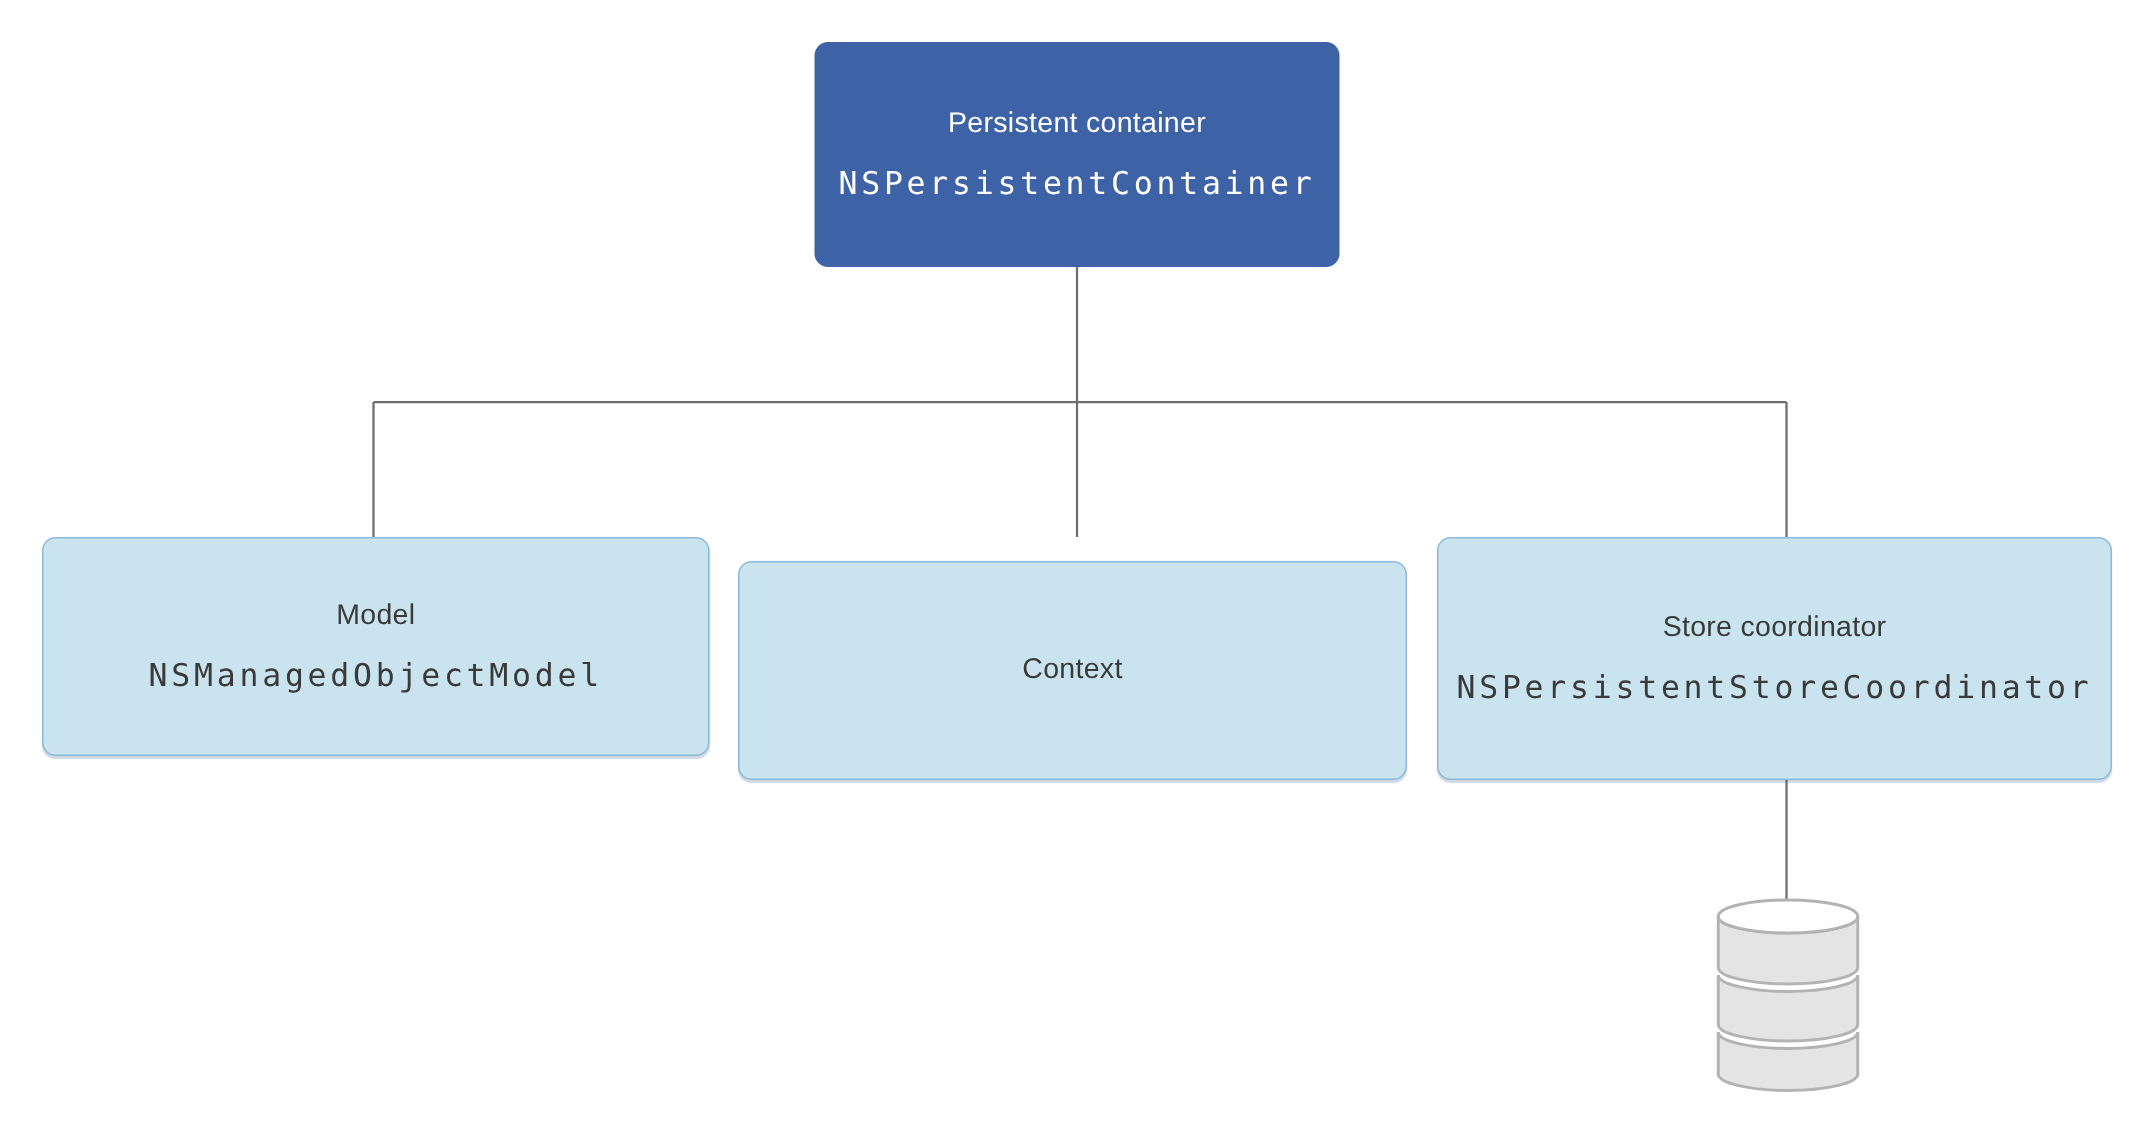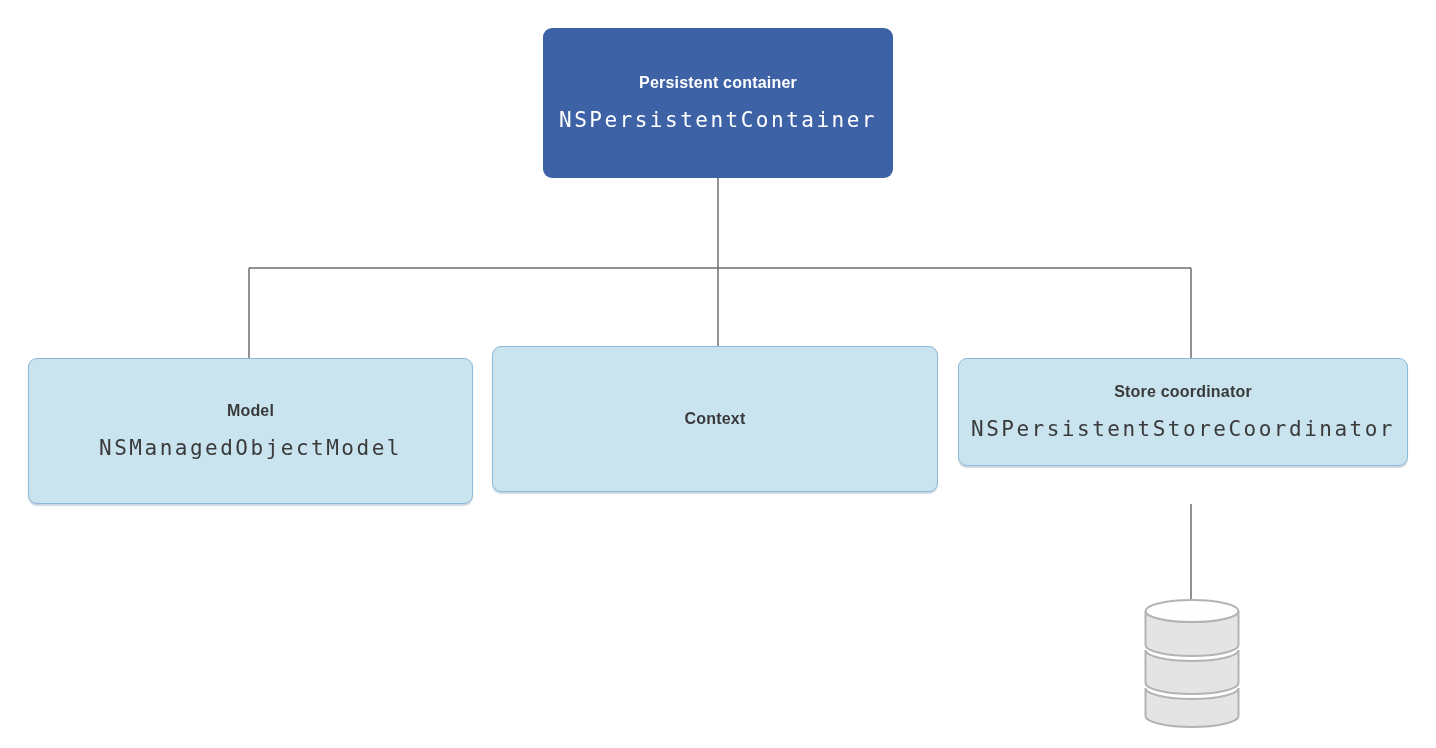--- a/index.html
+++ b/index.html
@@ -36,22 +36,22 @@
     color: var(--primary-node-text, #ffffff);
   }
   .node.secondary {
     background: var(--secondary-node-bg, #c9e4ef);
     border: 1.5px solid var(--secondary-node-border, #8fb9d9);
     color: var(--secondary-node-text, #3a3a3a);
     box-shadow: 0 1.5px 1px rgba(60, 100, 140, 0.25);
     text-align: center;
   }
   .node-title {
-    font-weight: bold;
-    font-size: 16px;
+    font-weight: normal;
+    font-size: 19px;
     letter-spacing: 0.2px;
   }
   .node-code {
     font-family: "DejaVu Sans Mono", monospace;
     font-size: 21px;
     letter-spacing: 2.5px;
     white-space: nowrap;
   }
   .line {
     stroke: var(--connector, #6e6e6e);
@@ -84,25 +84,25 @@
   <div class="node primary" style="left:543px; top:28px; width:350px; height:150px;">
     <div class="node-title">Persistent container</div>
     <div class="node-code">NSPersistentContainer</div>
   </div>
 
   <div class="node secondary" style="left:28px; top:358px; width:445px; height:146px;">
     <div class="node-title">Model</div>
     <div class="node-code">NSManagedObjectModel</div>
   </div>
 
-  <div class="node secondary" style="left:492px; top:346px; width:446px; height:146px;">
+  <div class="node secondary" style="left:492px; top:374px; width:446px; height:146px;">
     <div class="node-title">Context</div>
   </div>
 
-  <div class="node secondary" style="left:958px; top:358px; width:450px; height:108px;">
+  <div class="node secondary" style="left:958px; top:358px; width:450px; height:162px;">
     <div class="node-title">Store coordinator</div>
     <div class="node-code">NSPersistentStoreCoordinator</div>
   </div>
 
   <svg class="icon-layer" style="left:1142px; top:598px;" width="101" height="131" viewBox="0 0 101 131">
     <path class="db-band" d="M 3.5 13 A 46.5 11 0 0 0 96.5 13 L 96.5 47 A 46.5 11 0 0 1 3.5 47 Z"></path>
     <ellipse class="db-top" cx="50" cy="13" rx="46.5" ry="11"></ellipse>
     <path class="db-band" d="M 3.5 52 A 46.5 11 0 0 0 96.5 52 L 96.5 85 A 46.5 11 0 0 1 3.5 85 Z"></path>
     <path class="db-band" d="M 3.5 90 A 46.5 11 0 0 0 96.5 90 L 96.5 118 A 46.5 11 0 0 1 3.5 118 Z"></path>
   </svg>

